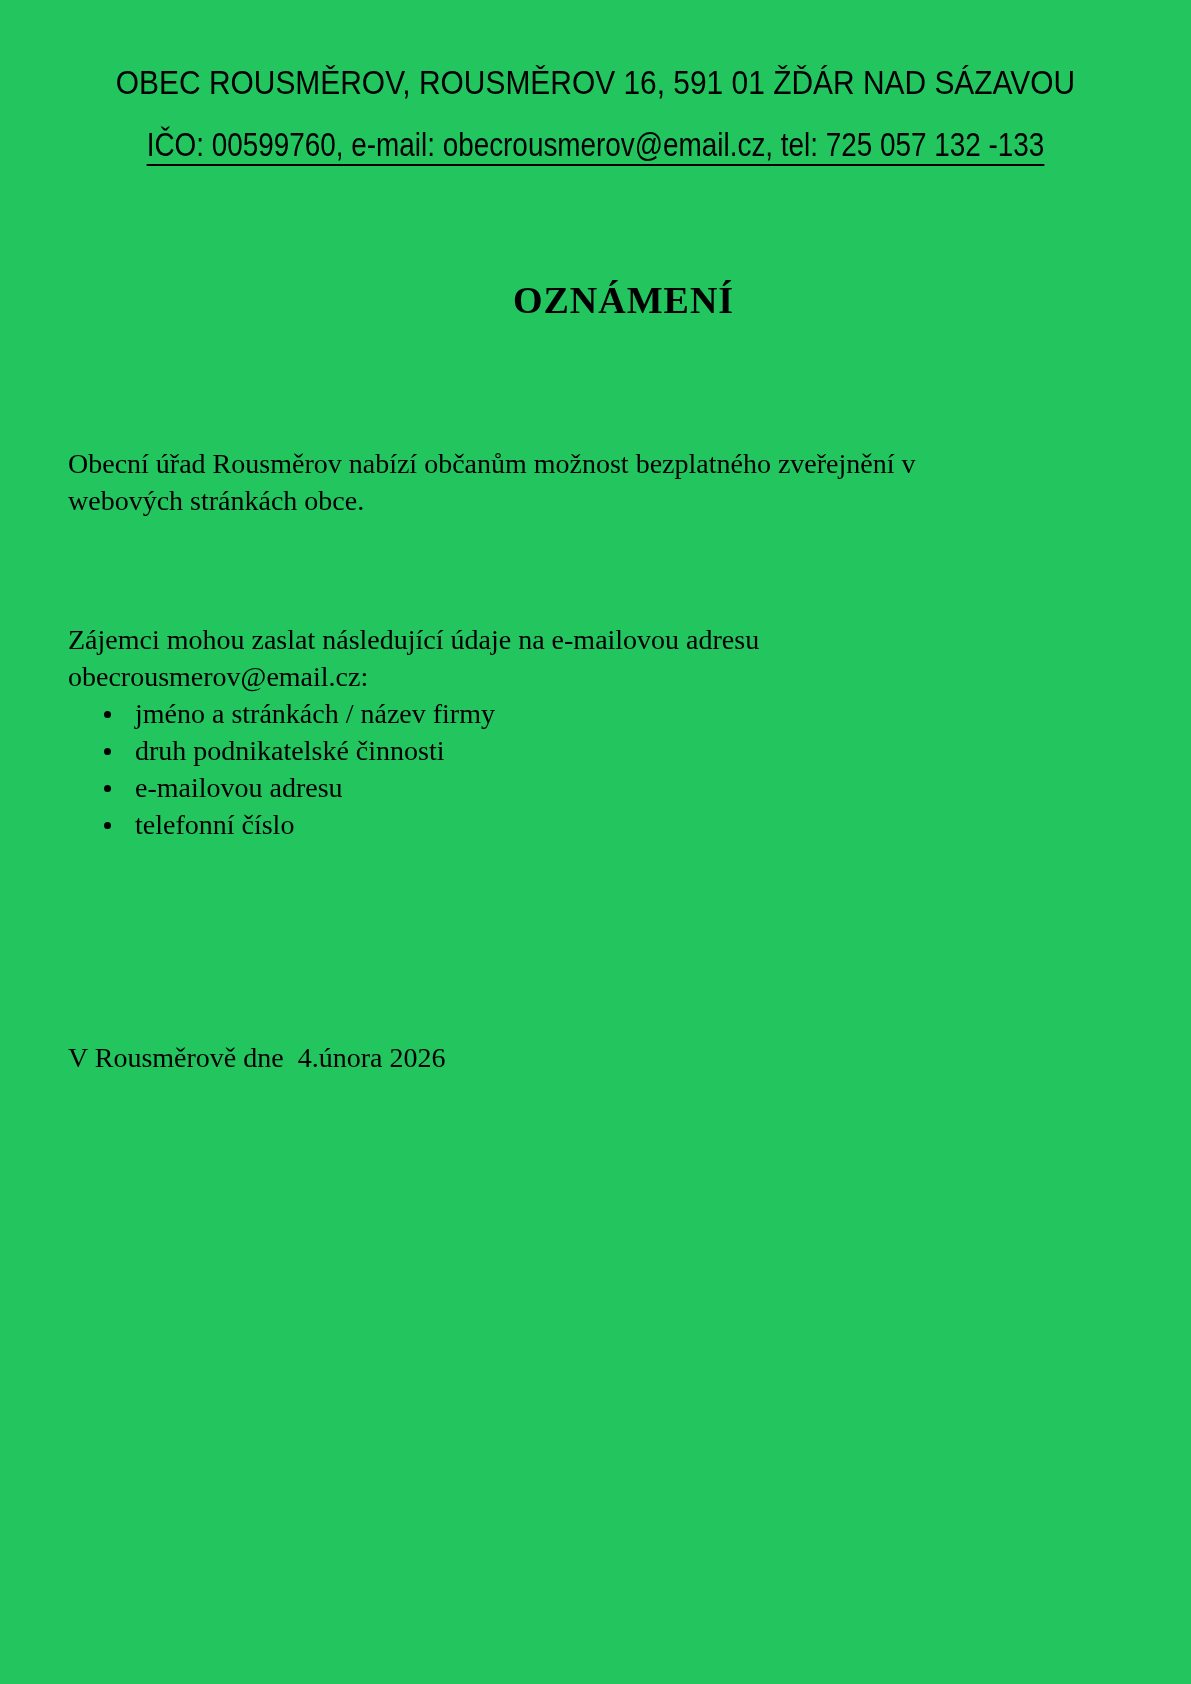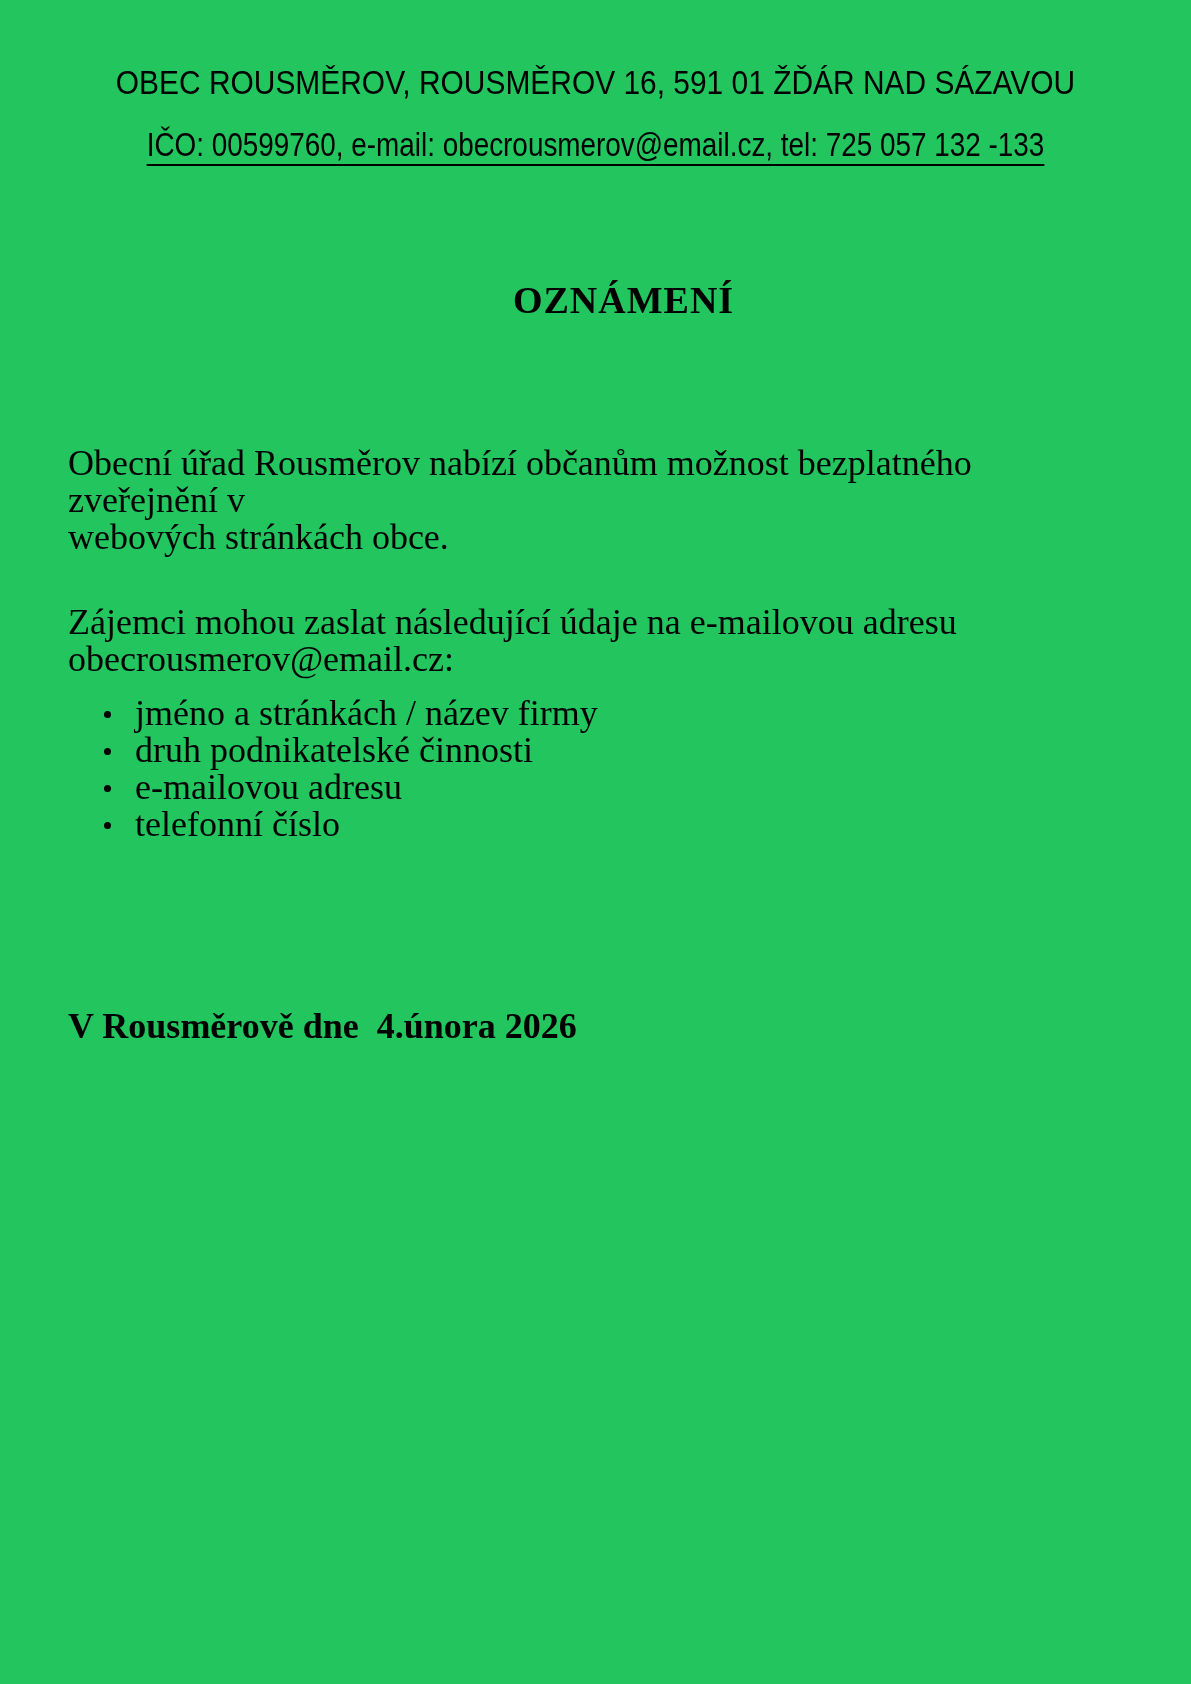--- a/index.html
+++ b/index.html
@@ -51,33 +51,33 @@
     font-family: Liberation Serif, serif;
     font-size: 38px;
     font-weight: bold;
     letter-spacing: 1px;
     padding-left: 28px;
   }
 
   
   .body-text {
     font-family: "Liberation Serif", serif;
-    font-size: 36px;
+    font-size: 28px;
     line-height: 37px;
   }
   .para1 {
     position: absolute;
     left: 68px;
     top: 445px;
     width: 1050px;
   }
   .para2 {
     position: absolute;
     left: 68px;
-    top: 604px;
+    top: 621px;
     width: 1050px;
   }
   .para2 .email-line strong {
     font-weight: normal;
   }
 
   
   .bullet-list {
     position: absolute;
     left: 68px;
@@ -100,23 +100,22 @@
     width: 7px;
     height: 7px;
     border-radius: 50%;
     background: #000000;
   }
 
   
   .date-line {
     position: absolute;
     left: 68px;
-    top: 1008px;
+    top: 1039px;
     white-space: pre-wrap;
-    font-weight: bold;
   }
 </style>
 </head>
 <body>
 
 <div class="page">
 
   <div class="header-line header-line1">OBEC ROUSMĚROV, ROUSMĚROV 16, 591 01 ŽĎÁR NAD SÁZAVOU</div>
 
   <div class="header-line header-line2">IČO: 00599760, e-mail: obecrousmerov@email.cz, tel: 725 057 132 -133</div>

